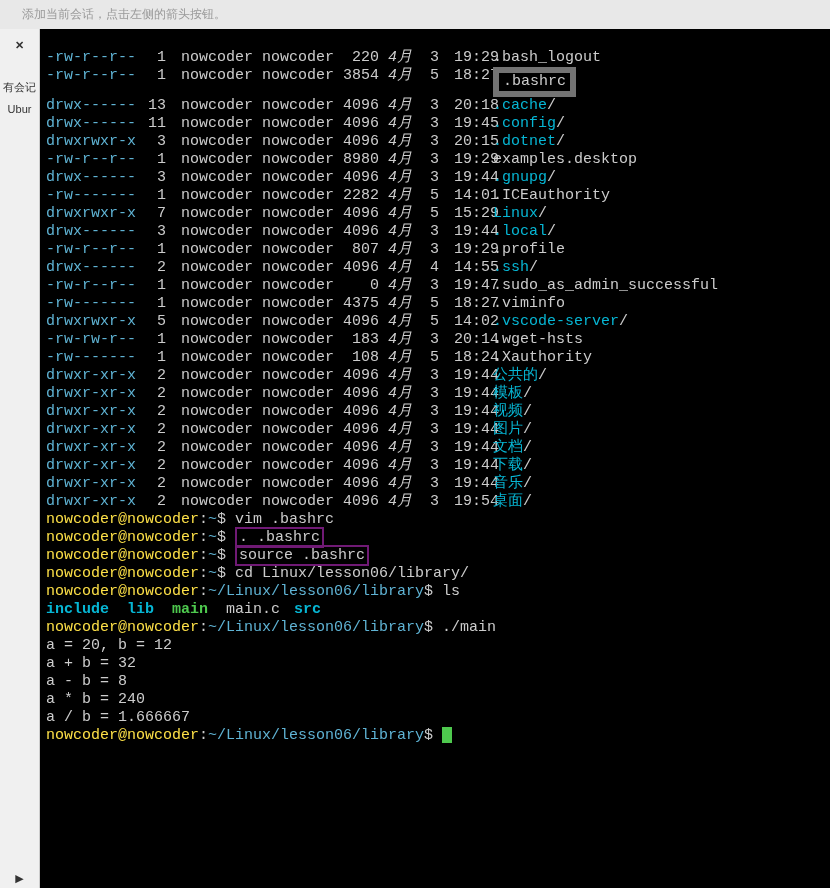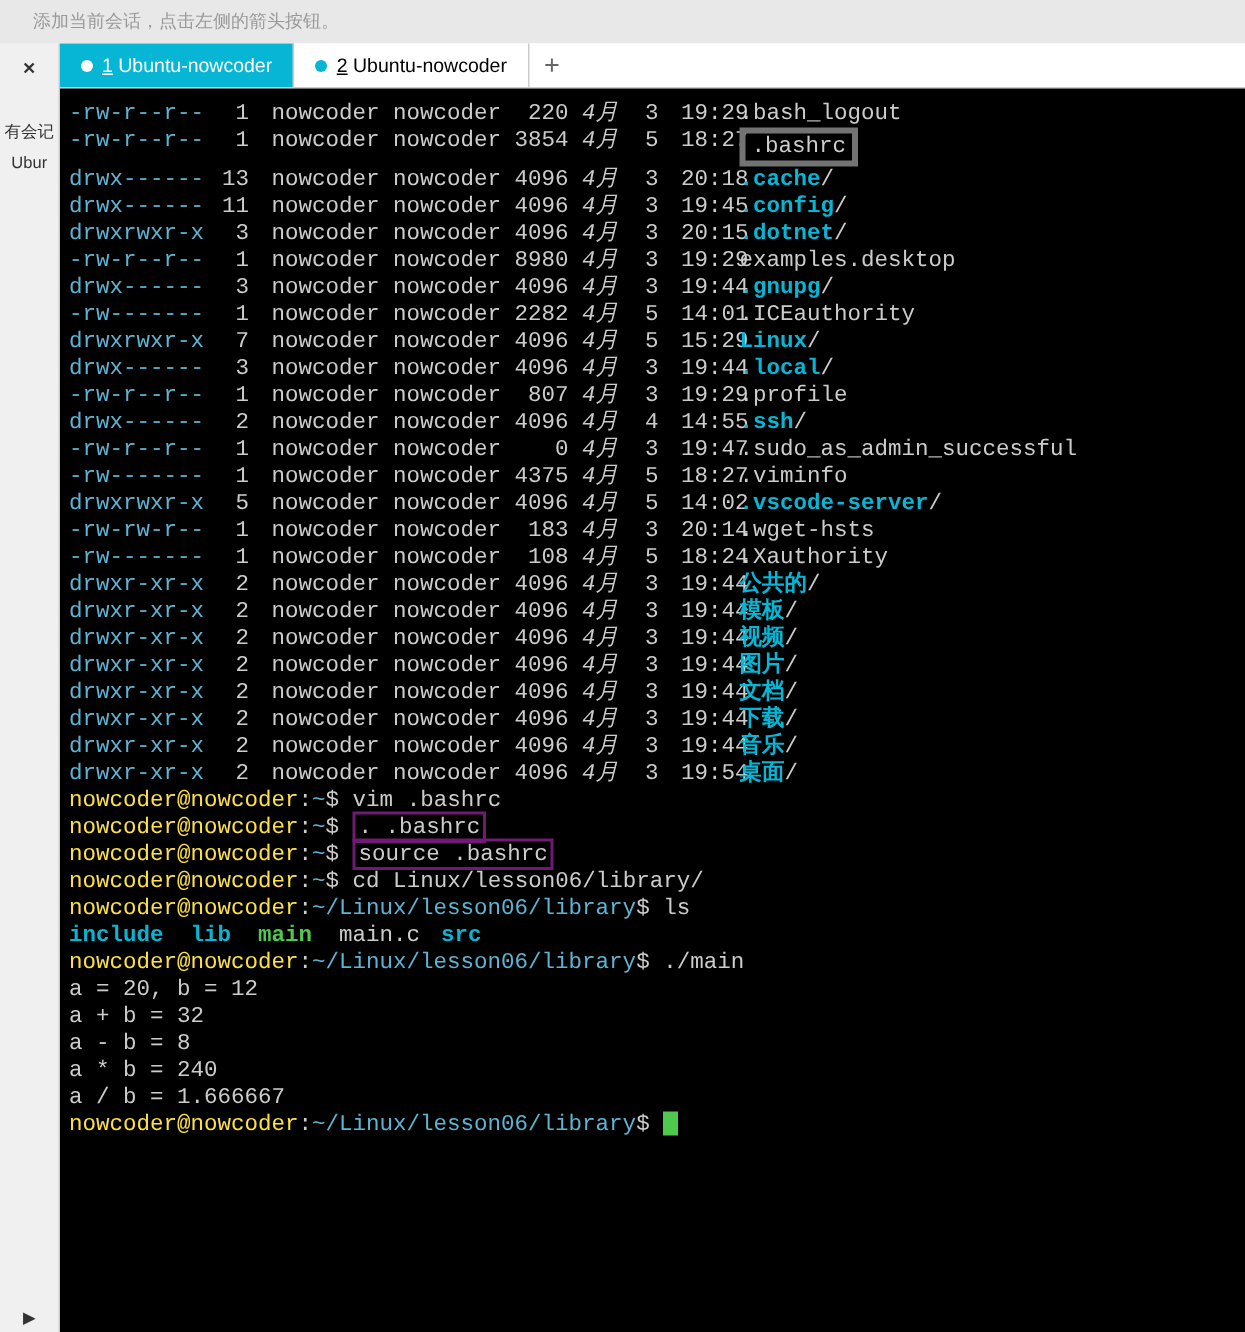--- a/index.html
+++ b/index.html
@@ -10,33 +10,33 @@
 .sb-item { font-size:11px; color:#333; padding:4px 2px; text-align:center; width:100%; cursor:pointer; }
 .sb-x { font-weight:bold; }
 .main { flex:1; display:flex; flex-direction:column; background:#fff; }
 .tabs { display:flex; background:#fff; border-bottom:1px solid #ccc; height:30px; align-items:stretch; }
 .tab { display:flex; align-items:center; padding:0 14px; font-size:13px; cursor:pointer; border-right:1px solid #ccc; gap:6px; }
 .tab.active { background:#06b6d4; color:#fff; }
 .tab.active .dot { background:#fff; }
 .dot { width:8px; height:8px; border-radius:50%; background:#06b6d4; display:inline-block; }
 .tab u { text-decoration:underline; }
 .tab-add { width:30px; display:flex; align-items:center; justify-content:center; font-size:18px; color:#666; cursor:pointer; }
-.term { flex:1; background:#000; color:#ccc; font-family:"Consolas","Courier New",monospace; font-size:15px; padding:8px 6px; line-height:18px; overflow:hidden; white-space:pre; }
+.term { flex:1; background:#000; color:#ccc; font-family:"Consolas","Courier New",monospace; font-size:15px; padding:20px 6px; line-height:18px; overflow:hidden; white-space:pre; }
 .row { display:flex; }
 .perm { color:#5fb3d4; width:90px; }
 .links { width:30px; text-align:right; margin-right:6px; }
 .own { width:162px; }
 .size { width:45px; text-align:right; }
 .mon { width:40px;font-style:italic; }
 .day { width:20px; text-align:right; margin-right:6px; }
 .time { width:48px; }
-.fn-cyan { color:#06b6d4; font-weight:bold; }
+.fn-cyan { color:#06b6d4; font-weight:normal; }
 .fn-white { color:#ccc; }
 .slash { color:#ccc; }
-.hlbox { border:4px solid #737373; padding:0 4px; }
+.hlbox { border:6px solid #737373; padding:0 4px; }
 .hlbox2 { border:2px solid #701a75; padding:0 2px; }
 .prompt { color:#fde047; }
 .path { color:#5fb3d4; }
 .cmd { color:#ccc; }
 .cursor { background:#4ec94e; width:10px; height:16px; display:inline-block; vertical-align:middle; }
 .lsitem { color:#06b6d4; font-weight:bold; margin-right:18px; }
 .lswhite { color:#ccc; margin-right:14px; }
 </style>
 </head>
 <body>
@@ -45,26 +45,15 @@
 <div class="layout">
   <div class="sidebar">
     <div class="sb-item sb-x">✕</div>
     <div style="height:20px"></div>
     <div class="sb-item">有会记</div>
     <div class="sb-item">Ubur</div>
     <div style="flex:1"></div>
     <div class="sb-item">▶</div>
   </div>
   <div class="main">
-    <div class="tabs">
-      <div class="tab active">
-        <span class="dot"></span>
-        <span><u>1</u> <span>Ubuntu-nowcoder</span></span>
-      </div>
-      <div class="tab">
-        <span class="dot"></span>
-        <span><u>2</u> <span>Ubuntu-nowcoder</span></span>
-      </div>
-      <div class="tab-add">+</div>
-    </div>
     <div class="term" id="term"><div class="row"><span class="perm">-rw-r--r--</span><span class="links">1</span><span class="own"> nowcoder nowcoder</span><span class="size">220</span><span class="mon"> 4月</span><span class="day">3</span><span class="time"> 19:29</span> <span class="fn-white">.bash_logout</span></div><div class="row"><span class="perm">-rw-r--r--</span><span class="links">1</span><span class="own"> nowcoder nowcoder</span><span class="size">3854</span><span class="mon"> 4月</span><span class="day">5</span><span class="time"> 18:27</span> <span class="hlbox"><span class="fn-white">.bashrc</span></span></div><div class="row"><span class="perm">drwx------</span><span class="links">13</span><span class="own"> nowcoder nowcoder</span><span class="size">4096</span><span class="mon"> 4月</span><span class="day">3</span><span class="time"> 20:18</span> <span class="fn-cyan">.cache</span><span class="slash">/</span></div><div class="row"><span class="perm">drwx------</span><span class="links">11</span><span class="own"> nowcoder nowcoder</span><span class="size">4096</span><span class="mon"> 4月</span><span class="day">3</span><span class="time"> 19:45</span> <span class="fn-cyan">.config</span><span class="slash">/</span></div><div class="row"><span class="perm">drwxrwxr-x</span><span class="links">3</span><span class="own"> nowcoder nowcoder</span><span class="size">4096</span><span class="mon"> 4月</span><span class="day">3</span><span class="time"> 20:15</span> <span class="fn-cyan">.dotnet</span><span class="slash">/</span></div><div class="row"><span class="perm">-rw-r--r--</span><span class="links">1</span><span class="own"> nowcoder nowcoder</span><span class="size">8980</span><span class="mon"> 4月</span><span class="day">3</span><span class="time"> 19:29</span> <span class="fn-white">examples.desktop</span></div><div class="row"><span class="perm">drwx------</span><span class="links">3</span><span class="own"> nowcoder nowcoder</span><span class="size">4096</span><span class="mon"> 4月</span><span class="day">3</span><span class="time"> 19:44</span> <span class="fn-cyan">.gnupg</span><span class="slash">/</span></div><div class="row"><span class="perm">-rw-------</span><span class="links">1</span><span class="own"> nowcoder nowcoder</span><span class="size">2282</span><span class="mon"> 4月</span><span class="day">5</span><span class="time"> 14:01</span> <span class="fn-white">.ICEauthority</span></div><div class="row"><span class="perm">drwxrwxr-x</span><span class="links">7</span><span class="own"> nowcoder nowcoder</span><span class="size">4096</span><span class="mon"> 4月</span><span class="day">5</span><span class="time"> 15:29</span> <span class="fn-cyan">Linux</span><span class="slash">/</span></div><div class="row"><span class="perm">drwx------</span><span class="links">3</span><span class="own"> nowcoder nowcoder</span><span class="size">4096</span><span class="mon"> 4月</span><span class="day">3</span><span class="time"> 19:44</span> <span class="fn-cyan">.local</span><span class="slash">/</span></div><div class="row"><span class="perm">-rw-r--r--</span><span class="links">1</span><span class="own"> nowcoder nowcoder</span><span class="size">807</span><span class="mon"> 4月</span><span class="day">3</span><span class="time"> 19:29</span> <span class="fn-white">.profile</span></div><div class="row"><span class="perm">drwx------</span><span class="links">2</span><span class="own"> nowcoder nowcoder</span><span class="size">4096</span><span class="mon"> 4月</span><span class="day">4</span><span class="time"> 14:55</span> <span class="fn-cyan">.ssh</span><span class="slash">/</span></div><div class="row"><span class="perm">-rw-r--r--</span><span class="links">1</span><span class="own"> nowcoder nowcoder</span><span class="size">0</span><span class="mon"> 4月</span><span class="day">3</span><span class="time"> 19:47</span> <span class="fn-white">.sudo_as_admin_successful</span></div><div class="row"><span class="perm">-rw-------</span><span class="links">1</span><span class="own"> nowcoder nowcoder</span><span class="size">4375</span><span class="mon"> 4月</span><span class="day">5</span><span class="time"> 18:27</span> <span class="fn-white">.viminfo</span></div><div class="row"><span class="perm">drwxrwxr-x</span><span class="links">5</span><span class="own"> nowcoder nowcoder</span><span class="size">4096</span><span class="mon"> 4月</span><span class="day">5</span><span class="time"> 14:02</span> <span class="fn-cyan">.vscode-server</span><span class="slash">/</span></div><div class="row"><span class="perm">-rw-rw-r--</span><span class="links">1</span><span class="own"> nowcoder nowcoder</span><span class="size">183</span><span class="mon"> 4月</span><span class="day">3</span><span class="time"> 20:14</span> <span class="fn-white">.wget-hsts</span></div><div class="row"><span class="perm">-rw-------</span><span class="links">1</span><span class="own"> nowcoder nowcoder</span><span class="size">108</span><span class="mon"> 4月</span><span class="day">5</span><span class="time"> 18:24</span> <span class="fn-white">.Xauthority</span></div><div class="row"><span class="perm">drwxr-xr-x</span><span class="links">2</span><span class="own"> nowcoder nowcoder</span><span class="size">4096</span><span class="mon"> 4月</span><span class="day">3</span><span class="time"> 19:44</span> <span class="fn-cyan">公共的</span><span class="slash">/</span></div><div class="row"><span class="perm">drwxr-xr-x</span><span class="links">2</span><span class="own"> nowcoder nowcoder</span><span class="size">4096</span><span class="mon"> 4月</span><span class="day">3</span><span class="time"> 19:44</span> <span class="fn-cyan">模板</span><span class="slash">/</span></div><div class="row"><span class="perm">drwxr-xr-x</span><span class="links">2</span><span class="own"> nowcoder nowcoder</span><span class="size">4096</span><span class="mon"> 4月</span><span class="day">3</span><span class="time"> 19:44</span> <span class="fn-cyan">视频</span><span class="slash">/</span></div><div class="row"><span class="perm">drwxr-xr-x</span><span class="links">2</span><span class="own"> nowcoder nowcoder</span><span class="size">4096</span><span class="mon"> 4月</span><span class="day">3</span><span class="time"> 19:44</span> <span class="fn-cyan">图片</span><span class="slash">/</span></div><div class="row"><span class="perm">drwxr-xr-x</span><span class="links">2</span><span class="own"> nowcoder nowcoder</span><span class="size">4096</span><span class="mon"> 4月</span><span class="day">3</span><span class="time"> 19:44</span> <span class="fn-cyan">文档</span><span class="slash">/</span></div><div class="row"><span class="perm">drwxr-xr-x</span><span class="links">2</span><span class="own"> nowcoder nowcoder</span><span class="size">4096</span><span class="mon"> 4月</span><span class="day">3</span><span class="time"> 19:44</span> <span class="fn-cyan">下载</span><span class="slash">/</span></div><div class="row"><span class="perm">drwxr-xr-x</span><span class="links">2</span><span class="own"> nowcoder nowcoder</span><span class="size">4096</span><span class="mon"> 4月</span><span class="day">3</span><span class="time"> 19:44</span> <span class="fn-cyan">音乐</span><span class="slash">/</span></div><div class="row"><span class="perm">drwxr-xr-x</span><span class="links">2</span><span class="own"> nowcoder nowcoder</span><span class="size">4096</span><span class="mon"> 4月</span><span class="day">3</span><span class="time"> 19:54</span> <span class="fn-cyan">桌面</span><span class="slash">/</span></div><div><span class="prompt">nowcoder@nowcoder</span><span class="cmd">:</span><span class="path">~</span><span class="cmd">$ </span><span class="cmd">vim .bashrc</span></div><div><span class="prompt">nowcoder@nowcoder</span><span class="cmd">:</span><span class="path">~</span><span class="cmd">$ </span><span class="hlbox2"><span class="cmd">. .bashrc</span></span></div><div><span class="prompt">nowcoder@nowcoder</span><span class="cmd">:</span><span class="path">~</span><span class="cmd">$ </span><span class="hlbox2"><span class="cmd">source .bashrc</span></span></div><div><span class="prompt">nowcoder@nowcoder</span><span class="cmd">:</span><span class="path">~</span><span class="cmd">$ </span><span class="cmd">cd Linux/lesson06/library/</span></div><div><span class="prompt">nowcoder@nowcoder</span><span class="cmd">:</span><span class="path">~/Linux/lesson06/library</span><span class="cmd">$ </span><span class="cmd">ls</span></div><div><span class="lsitem">include</span><span class="lsitem">lib</span><span class="lsitem" style="color:#4ec94e">main</span><span class="lswhite">main.c</span><span class="lsitem">src</span></div><div><span class="prompt">nowcoder@nowcoder</span><span class="cmd">:</span><span class="path">~/Linux/lesson06/library</span><span class="cmd">$ </span><span class="cmd">./main</span></div><div class="cmd">a = 20, b = 12</div><div class="cmd">a + b = 32</div><div class="cmd">a - b = 8</div><div class="cmd">a * b = 240</div><div class="cmd">a / b = 1.666667</div><div><span class="prompt">nowcoder@nowcoder</span><span class="cmd">:</span><span class="path">~/Linux/lesson06/library</span><span class="cmd">$ </span><span class="cursor"></span></div></div>
   </div>
 </div>
 
 </body></html>

